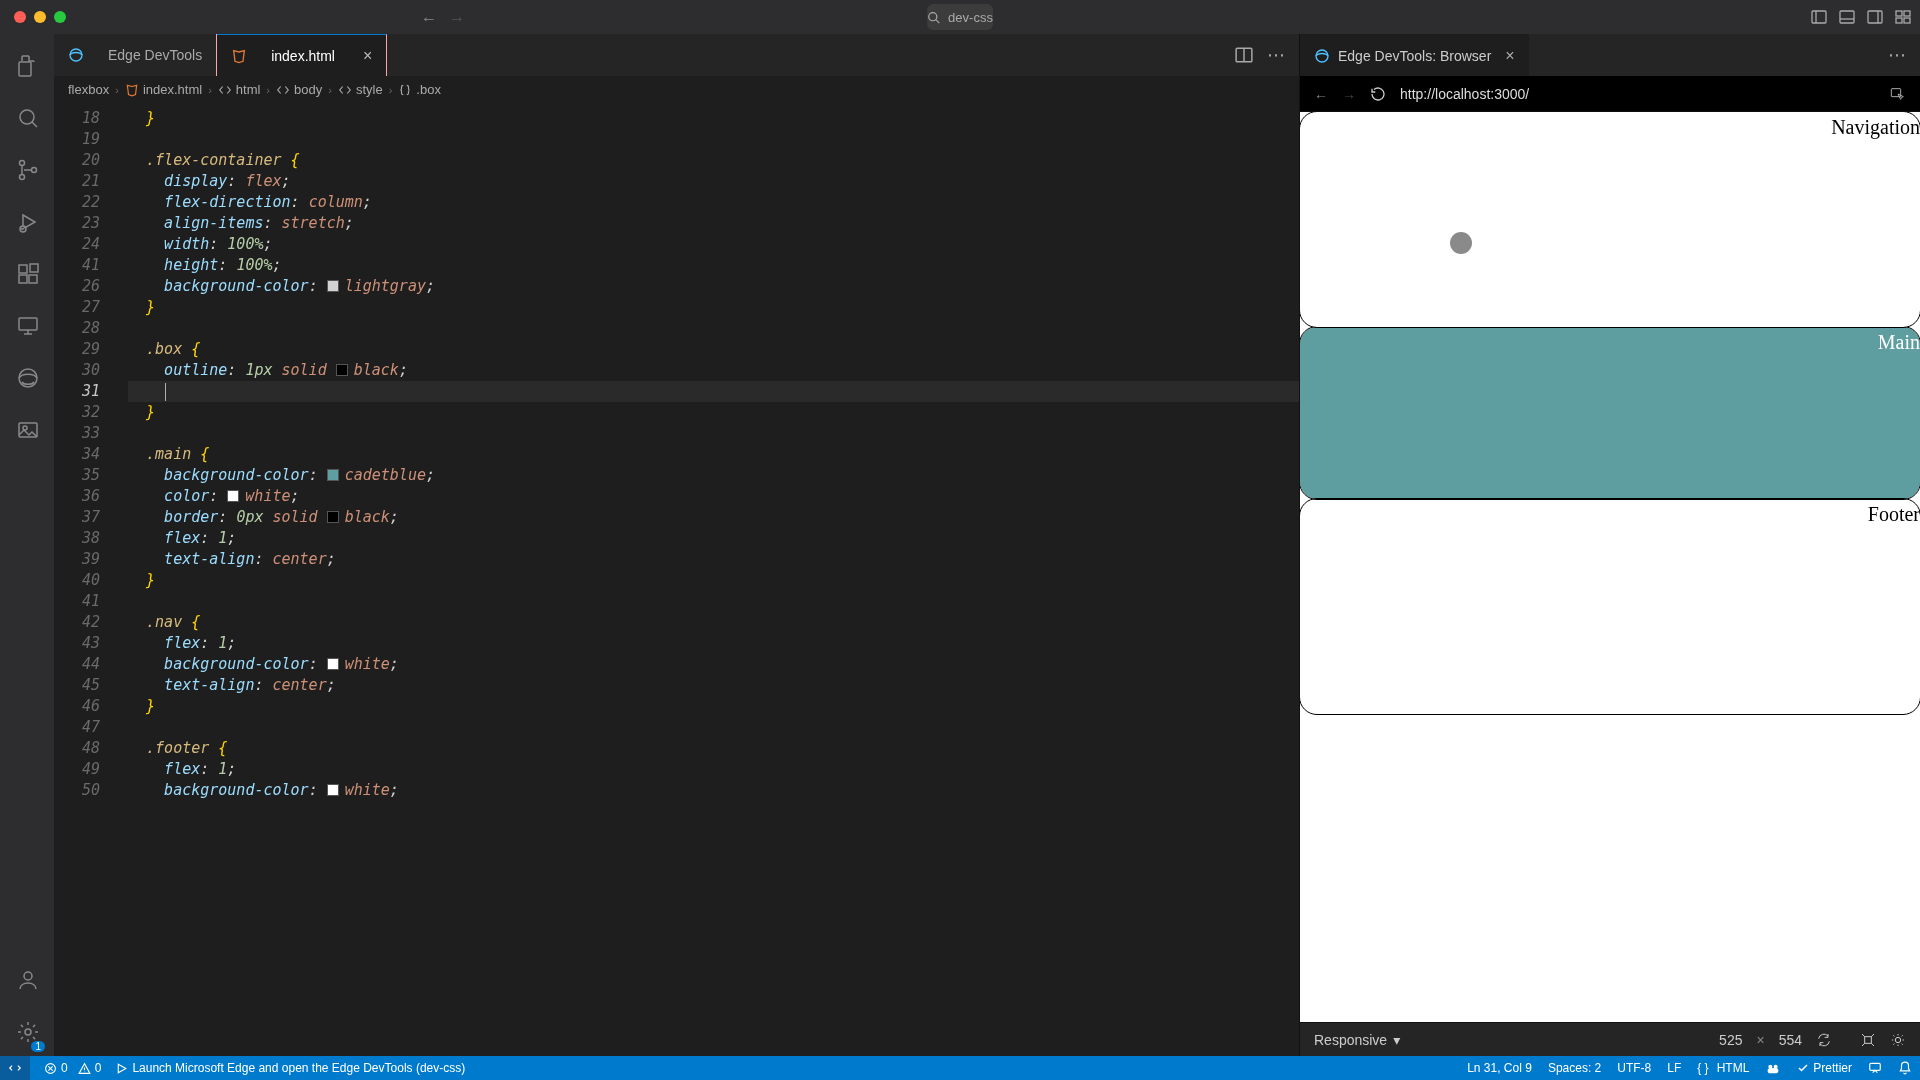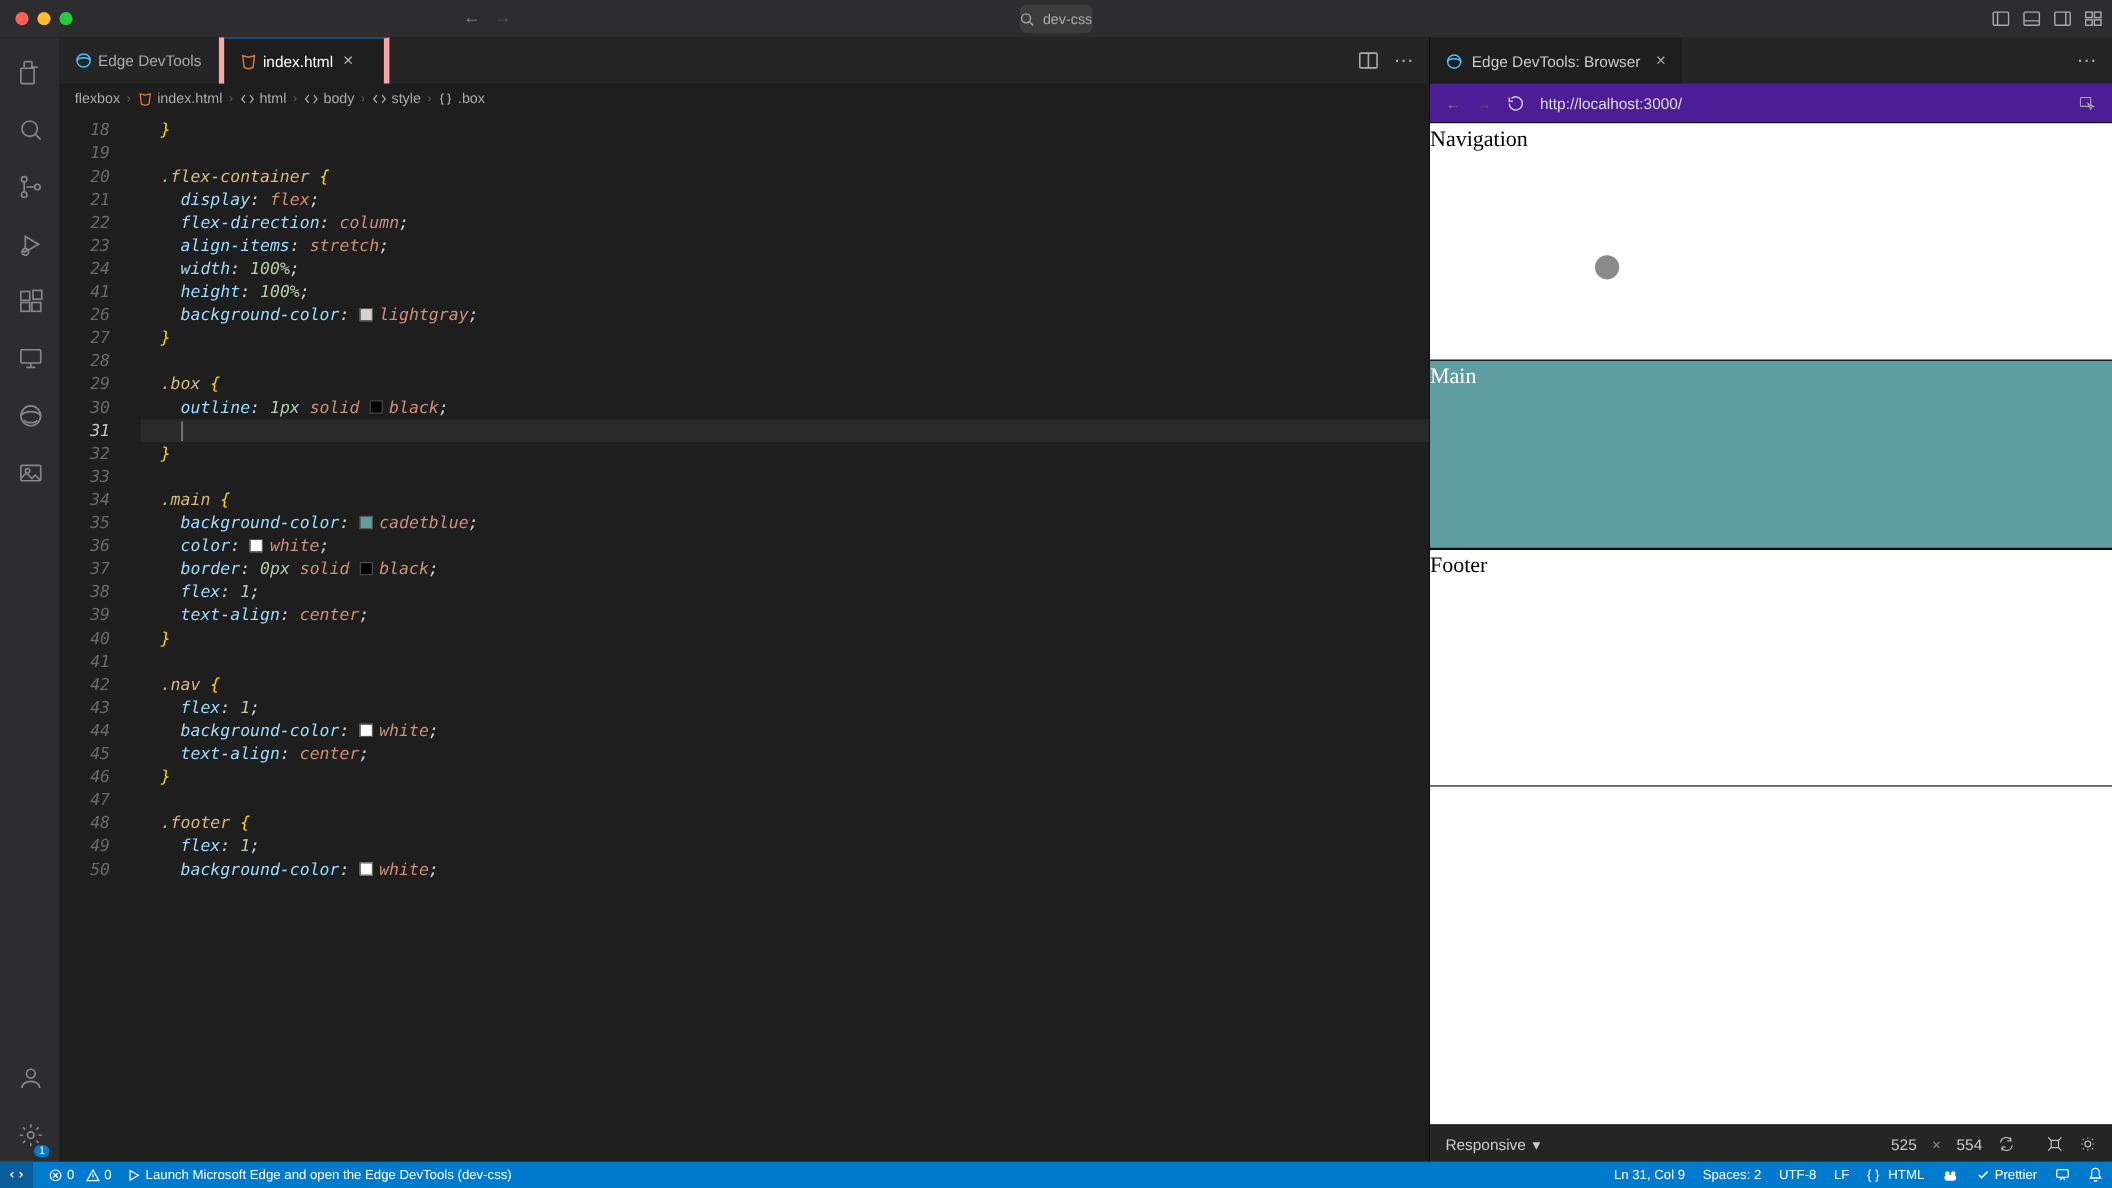--- a/index.html
+++ b/index.html
@@ -19,21 +19,21 @@
   
   .mainrow { flex:1; display:flex; min-height:0; }
 
   
   .activity { width:54px; background:#2d2d30; display:flex; flex-direction:column; align-items:center; padding-top:8px; gap:4px; }
   .activity .aitem { width:48px; height:48px; display:flex; align-items:center; justify-content:center; color:#888; cursor:pointer; border-left:2px solid transparent;}
   .activity .spacer { flex:1; }
 
   
   .tabsrow { height:42px; background:#252526; display:flex; align-items:stretch; position:relative;}
-  .tab { display:flex; align-items:center; gap:5px; padding:0 14px; color:#aaa; font-size:14px; cursor:pointer; border-right:5px solid #fca5a5; min-width:150px;}
+  .tab { display:flex; align-items:center; gap:24px; padding:0 14px; color:#aaa; font-size:14px; cursor:pointer; border-right:1px solid #fca5a5; min-width:150px;}
   .tab.active { background:#1e1e1e; color:#fff; border-top:1px solid #007acc; }
   .tab .tabicon { width:16px; height:16px; }
   .tab .close { margin-left:4px; color:#bbb; font-size:16px; }
   .tab-actions { margin-left:auto; display:flex; align-items:center; gap:14px; padding-right:14px; color:#aaa;}
 
   .content { flex:1; display:flex; flex-direction:column; min-width:0;}
 
   .splitpanes { flex:1; display:flex; min-height:0;}
 
   
@@ -54,32 +54,32 @@
   .sel  { color:#d7ba7d; }      
   .prop { color:#9cdcfe; }      
   .val  { color:#ce9178; }      
   .num  { color:#b5cea8; }      
   .punc { color:#d4d4d4; }
   .brace{ color:#ffd700; }
   .colname { color:#ce9178; }
   .swatch { display:inline-block; width:12px; height:12px; border:1px solid #555; margin-right:6px; vertical-align:-1px;}
 
   
-  .browserpane { width:620px; display:flex; flex-direction:column; background:#4c1d95;}
+  .browserpane { width:620px; display:flex; flex-direction:column; background:#000000;}
   .btabs { height:42px; background:#252526; display:flex; align-items:stretch;}
   .btab { display:flex; align-items:center; gap:8px; padding:0 14px; color:#ccc; font-size:14px; background:#1e1e1e; border-top:1px solid #1e1e1e; min-width:210px;}
   .btab .close { margin-left:6px; color:#aaa; font-size:16px; cursor:pointer;}
   .btab-actions { margin-left:auto; padding-right:14px; color:#aaa; display:flex; align-items:center;}
   .urlbar { height:36px; display:flex; align-items:center; gap:14px; padding:0 14px; color:#ccc; font-size:14px; border-bottom:1px solid #111;}
   .urlbar .navbtn { color:#888; cursor:pointer; }
   .urlbar .url { color:#ddd; }
   .urlbar .right { margin-left:auto; color:#aaa;}
 
   .viewport { flex:1; background:#fff; position:relative; overflow:hidden; font-family: Georgia, 'Times New Roman', serif;}
-  .viewport .section { outline:1px solid #000; text-align:left; color:#000;}
+  .viewport .section { outline:1px solid #000; text-align:right; color:#000;border-radius:17px;}
   .viewport .navsec { height:215px; background:#fff; font-size:20px; position:relative;}
   .viewport .mainsec { height:172px; background:#5f9ea0; color:#fff; font-size:20px;}
   .viewport .footsec { height:215px; background:#fff; font-size:20px;}
   .viewport .section .lbl { padding-top:4px;}
   .graycircle { width:22px; height:22px; border-radius:50%; background:#8a8a8a; position:absolute; left:150px; top:120px;}
 
   .deviceBar { height:34px; background:#252526; display:flex; align-items:center; padding:0 14px; gap:14px; color:#ccc; font-size:14px; border-top:1px solid #111;}
   .deviceBar .device { display:flex; align-items:center; gap:6px; cursor:pointer;text-align:center;}
   .deviceBar .dims { margin-left:auto; display:flex; align-items:center; gap:14px; color:#ccc;}
   .deviceBar .dims .xsep { color:#888;}

